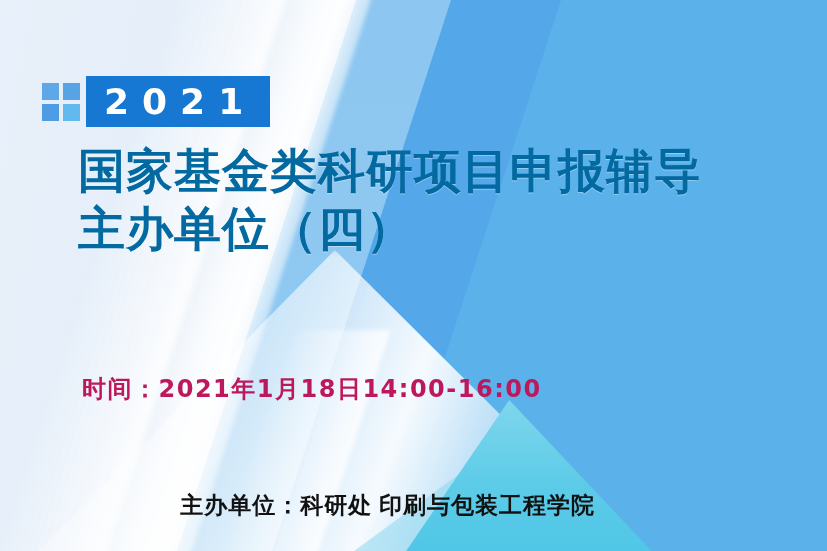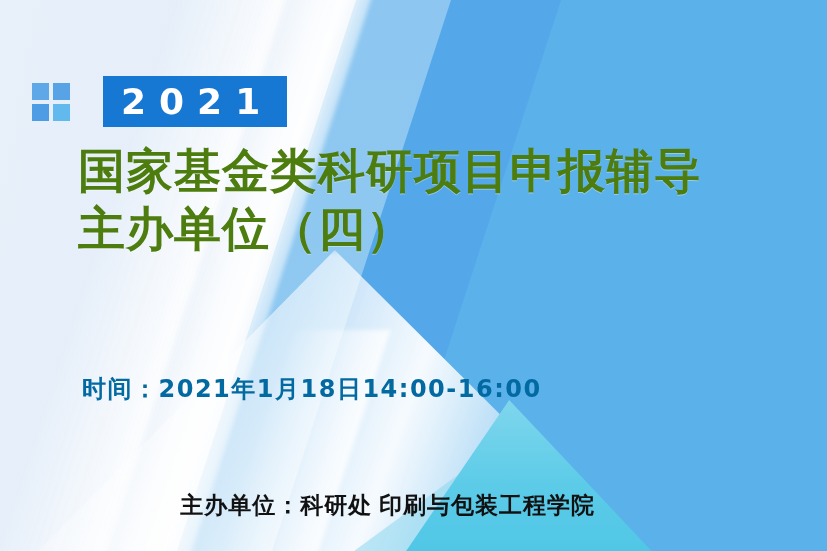--- a/index.html
+++ b/index.html
@@ -116,25 +116,24 @@
 
   
   .content {
     position: absolute;
     inset: 0;
   }
 
   
   .year-row {
     position: absolute;
-    left: 32px;
+    left: 42px;
     top: 76px;
     display: flex;
     align-items: center;
-    gap: 27px;
   }
   .logo-grid {
     width: 38px;
     height: 38px;
     display: grid;
     grid-template-columns: 17px 17px;
     grid-template-rows: 17px 17px;
     gap: 4px;
     margin-right: 6px;
   }
@@ -160,35 +159,35 @@
     box-sizing: border-box;
     white-space: nowrap;
     font-family: "DejaVu Sans", "Liberation Sans", sans-serif;
   }
 
   
   .title-block {
     position: absolute;
     left: 78px;
     top: 142px;
-    color: #4d7c0f;
+    color: #0369a1;
     font-size: 47px;
     font-weight: bold;
     line-height: 58px;
     letter-spacing: 1px;
     text-shadow: 0 1px 0 rgba(255,255,255,0.35);
   }
   .title-line { display: block; white-space: nowrap; }
 
   
   .meta-block {
     position: absolute;
     left: 82px;
     top: 370px;
-    color: #0369a1;
+    color: #be185d;
     font-size: 24px;
     font-weight: bold;
     line-height: 38px;
     letter-spacing: 1.5px;
     font-family: "DejaVu Sans", "Liberation Sans", sans-serif;
   }
   .meta-line { display: block; white-space: nowrap; }
 
   
   .organizer {

